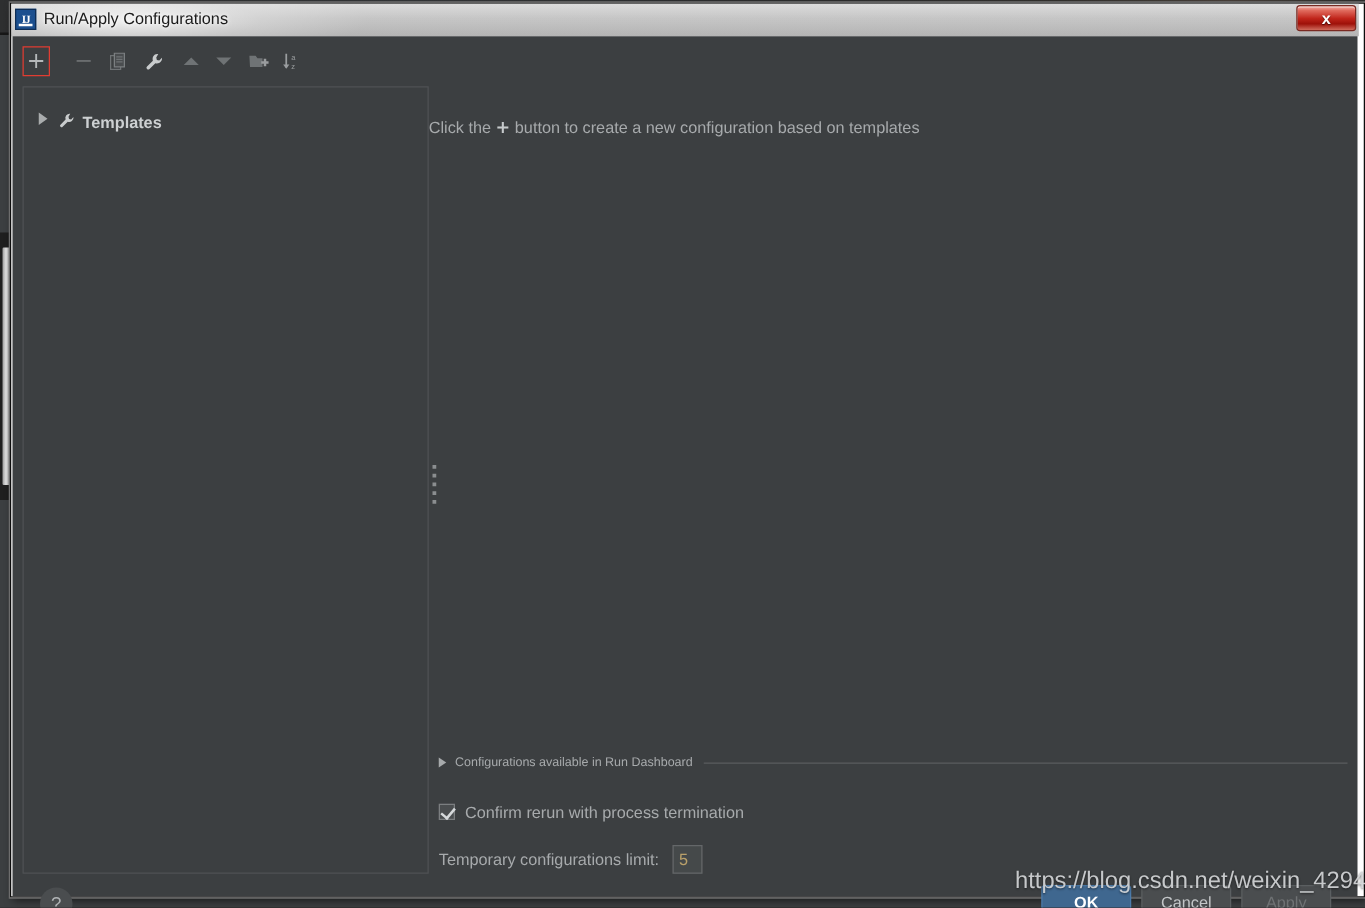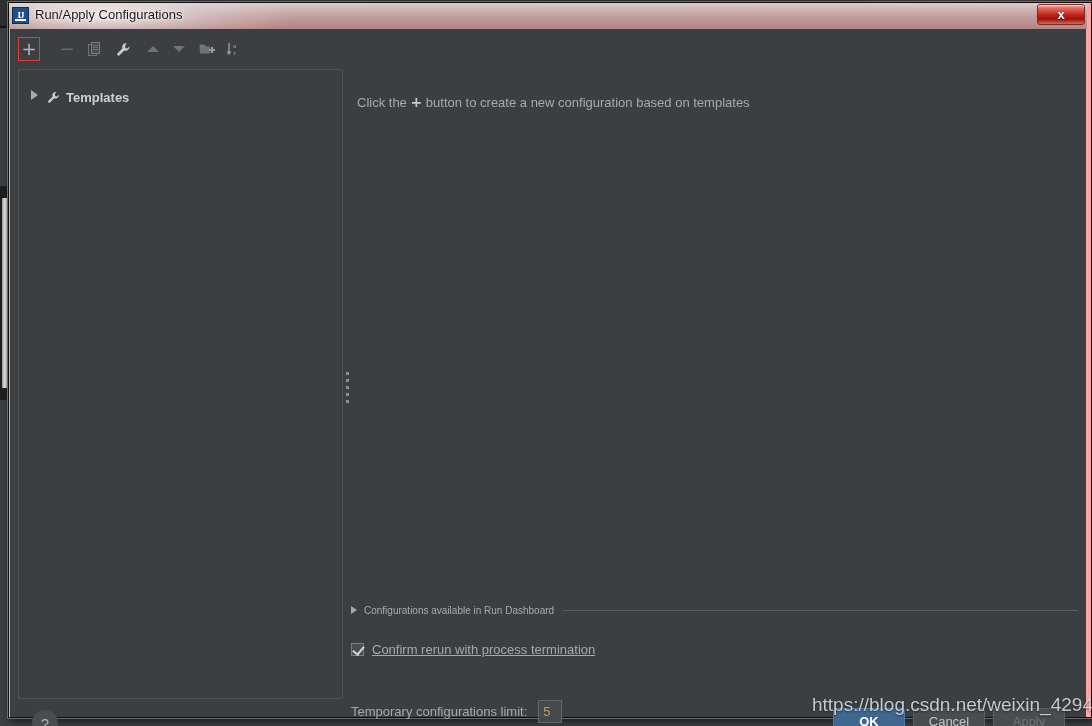--- a/index.html
+++ b/index.html
@@ -31,21 +31,21 @@
     border-radius: 1px;
   }
   .bg-left-track {
     position:absolute; left:0px; top:186px; width:11px; height:214px;
     background:#1f1f1f;
   }
 
   
   .dialog {
     position: absolute; left: 8px; top: 2px; width: 1084px; height: 716px;
-    background: #fca5a5;
+    background: #ffffff;
     border: 1px solid #0d0d0d;
     box-shadow: 0 0 0 1px #6d6d6d, 2px 3px 7px rgba(0,0,0,.65);
   }
 
   
   .titlebar {
     position: absolute; left: 0; top: 0; width: 1078px; height: 26px;
     background: linear-gradient(180deg, rgba(235,235,235,.75) 0%, rgba(200,200,200,.45) 45%, rgba(120,120,120,.25) 100%);
     background-color: rgba(70,70,70,.25);
   }
@@ -144,21 +144,21 @@
   .split-dots { position:absolute; left:2px; top:303px; }
   .split-dots i {
     display:block; width:3px; height:3px; background:#8b8e90; margin-bottom:4px;
   }
 
   
   .right-panel {
     position: absolute; left: 333px; top: 40px; width: 735px; height: 630px;
   }
   .hint-line {
-    position:absolute; left:14px; top:25px;
+    position:absolute; left:0; top:25px;
     font-size: 13px; color:#a7aaac;
     font-family:"Liberation Sans", sans-serif;
     white-space: nowrap;
   }
   .hint-line .plus-inline {
     font-family:"DejaVu Sans", sans-serif; font-weight:700; color:#c6c9cb;
     font-size:14px;
   }
 
   .dash-section {
@@ -176,24 +176,24 @@
     position:absolute; left:8px; top:573px; display:flex; align-items:center; cursor:pointer;
   }
   .chkbox {
     width:13px; height:13px; background:#4a4d4f; border:1px solid #7b7e80;
     position:relative; margin-right:8px;
   }
   .chkbox:after {
     content:""; position:absolute; left:3px; top:0px; width:5px; height:9px;
     border:solid #d6d9db; border-width:0 2px 2px 0; transform:rotate(40deg);
   }
-  .checklabel { font-size:13px; color:#a7aaac; font-family:"Liberation Sans", sans-serif;text-decoration:underline;}
+  .checklabel { font-size:13px; color:#a7aaac; font-family:"Liberation Sans", sans-serif;}
 
   .limitrow {
-    position:absolute; left:8px; top:607px; display:flex; align-items:center;margin-top:24px;
+    position:absolute; left:8px; top:607px; display:flex; align-items:center;
   }
   .limitlabel { font-size:13px; color:#a7aaac; font-family:"Liberation Sans", sans-serif; margin-right:11px;}
   .limitinput {
     width:24px; height:23px; background:#45494a; border:1px solid #646769;
     color:#b9a06a; font-size:13px; text-align:left; padding-left:4px; line-height:21px;
     font-family:"Liberation Sans", sans-serif; cursor:text;
   }
 
   
   .help-btn {

